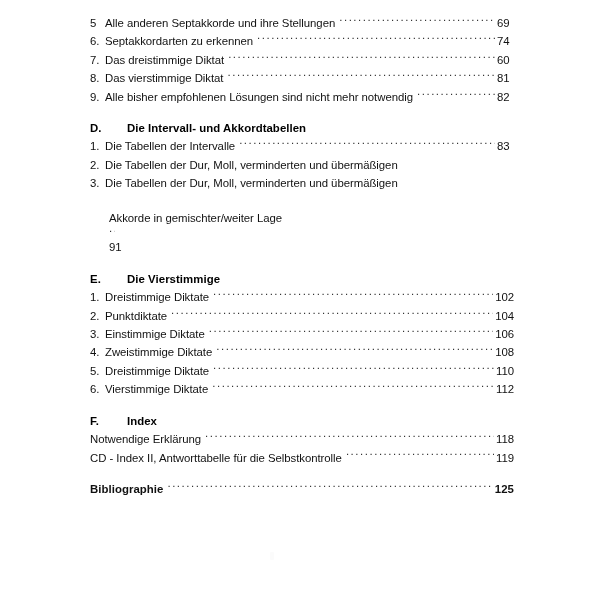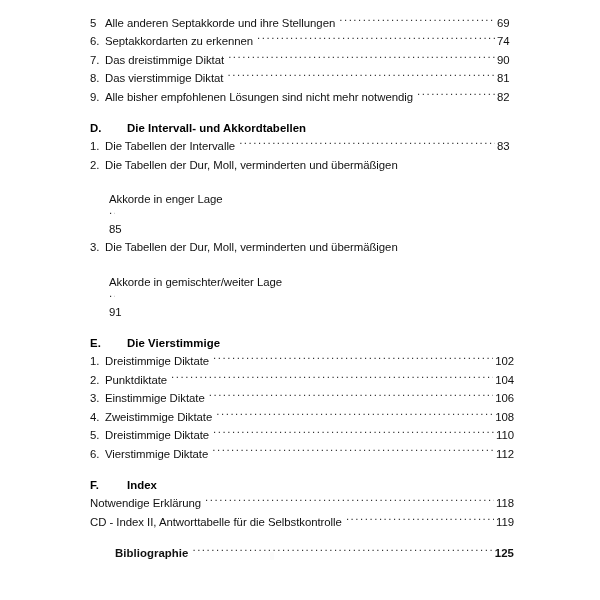--- a/index.html
+++ b/index.html
@@ -115,21 +115,20 @@
     margin-top: 13px;
   }
 
   
   .entry.bold .line .txt,
   .entry.bold .line .pg {
     font-weight: bold;
   }
   .entry.bold {
     letter-spacing: 0.05px;
-    margin-left: 25px;
   }
 
   
   .entry.nonum .num {
     width: 0;
   }
 
   .faint-mark {
     position: absolute;
     left: 270px;
@@ -164,21 +163,21 @@
             <span class="pg">74</span>
           </div>
         </div>
       </div>
       <div class="entry">
         <span class="num">7.</span>
         <div class="body">
           <div class="line">
             <span class="txt">Das dreistimmige Diktat</span>
             <span class="leader"></span>
-            <span class="pg">90</span>
+            <span class="pg">60</span>
           </div>
         </div>
       </div>
       <div class="entry">
         <span class="num">8.</span>
         <div class="body">
           <div class="line">
             <span class="txt">Das vierstimmige Diktat</span>
             <span class="leader"></span>
             <span class="pg">81</span>
@@ -208,25 +207,20 @@
             <span class="pg">83</span>
           </div>
         </div>
       </div>
       <div class="entry wrap">
         <span class="num">2.</span>
         <div class="body">
           <div class="line">
             <span class="txt">Die Tabellen der Dur, Moll, verminderten und übermäßigen</span>
           </div>
-          <div class="line">
-            <span class="txt">Akkorde in enger Lage</span>
-            <span class="leader"></span>
-            <span class="pg">85</span>
-          </div>
         </div>
       </div>
       <div class="entry wrap">
         <span class="num">3.</span>
         <div class="body">
           <div class="line">
             <span class="txt">Die Tabellen der Dur, Moll, verminderten und übermäßigen</span>
           </div>
           <div class="line">
             <span class="txt">Akkorde in gemischter/weiter Lage</span>

